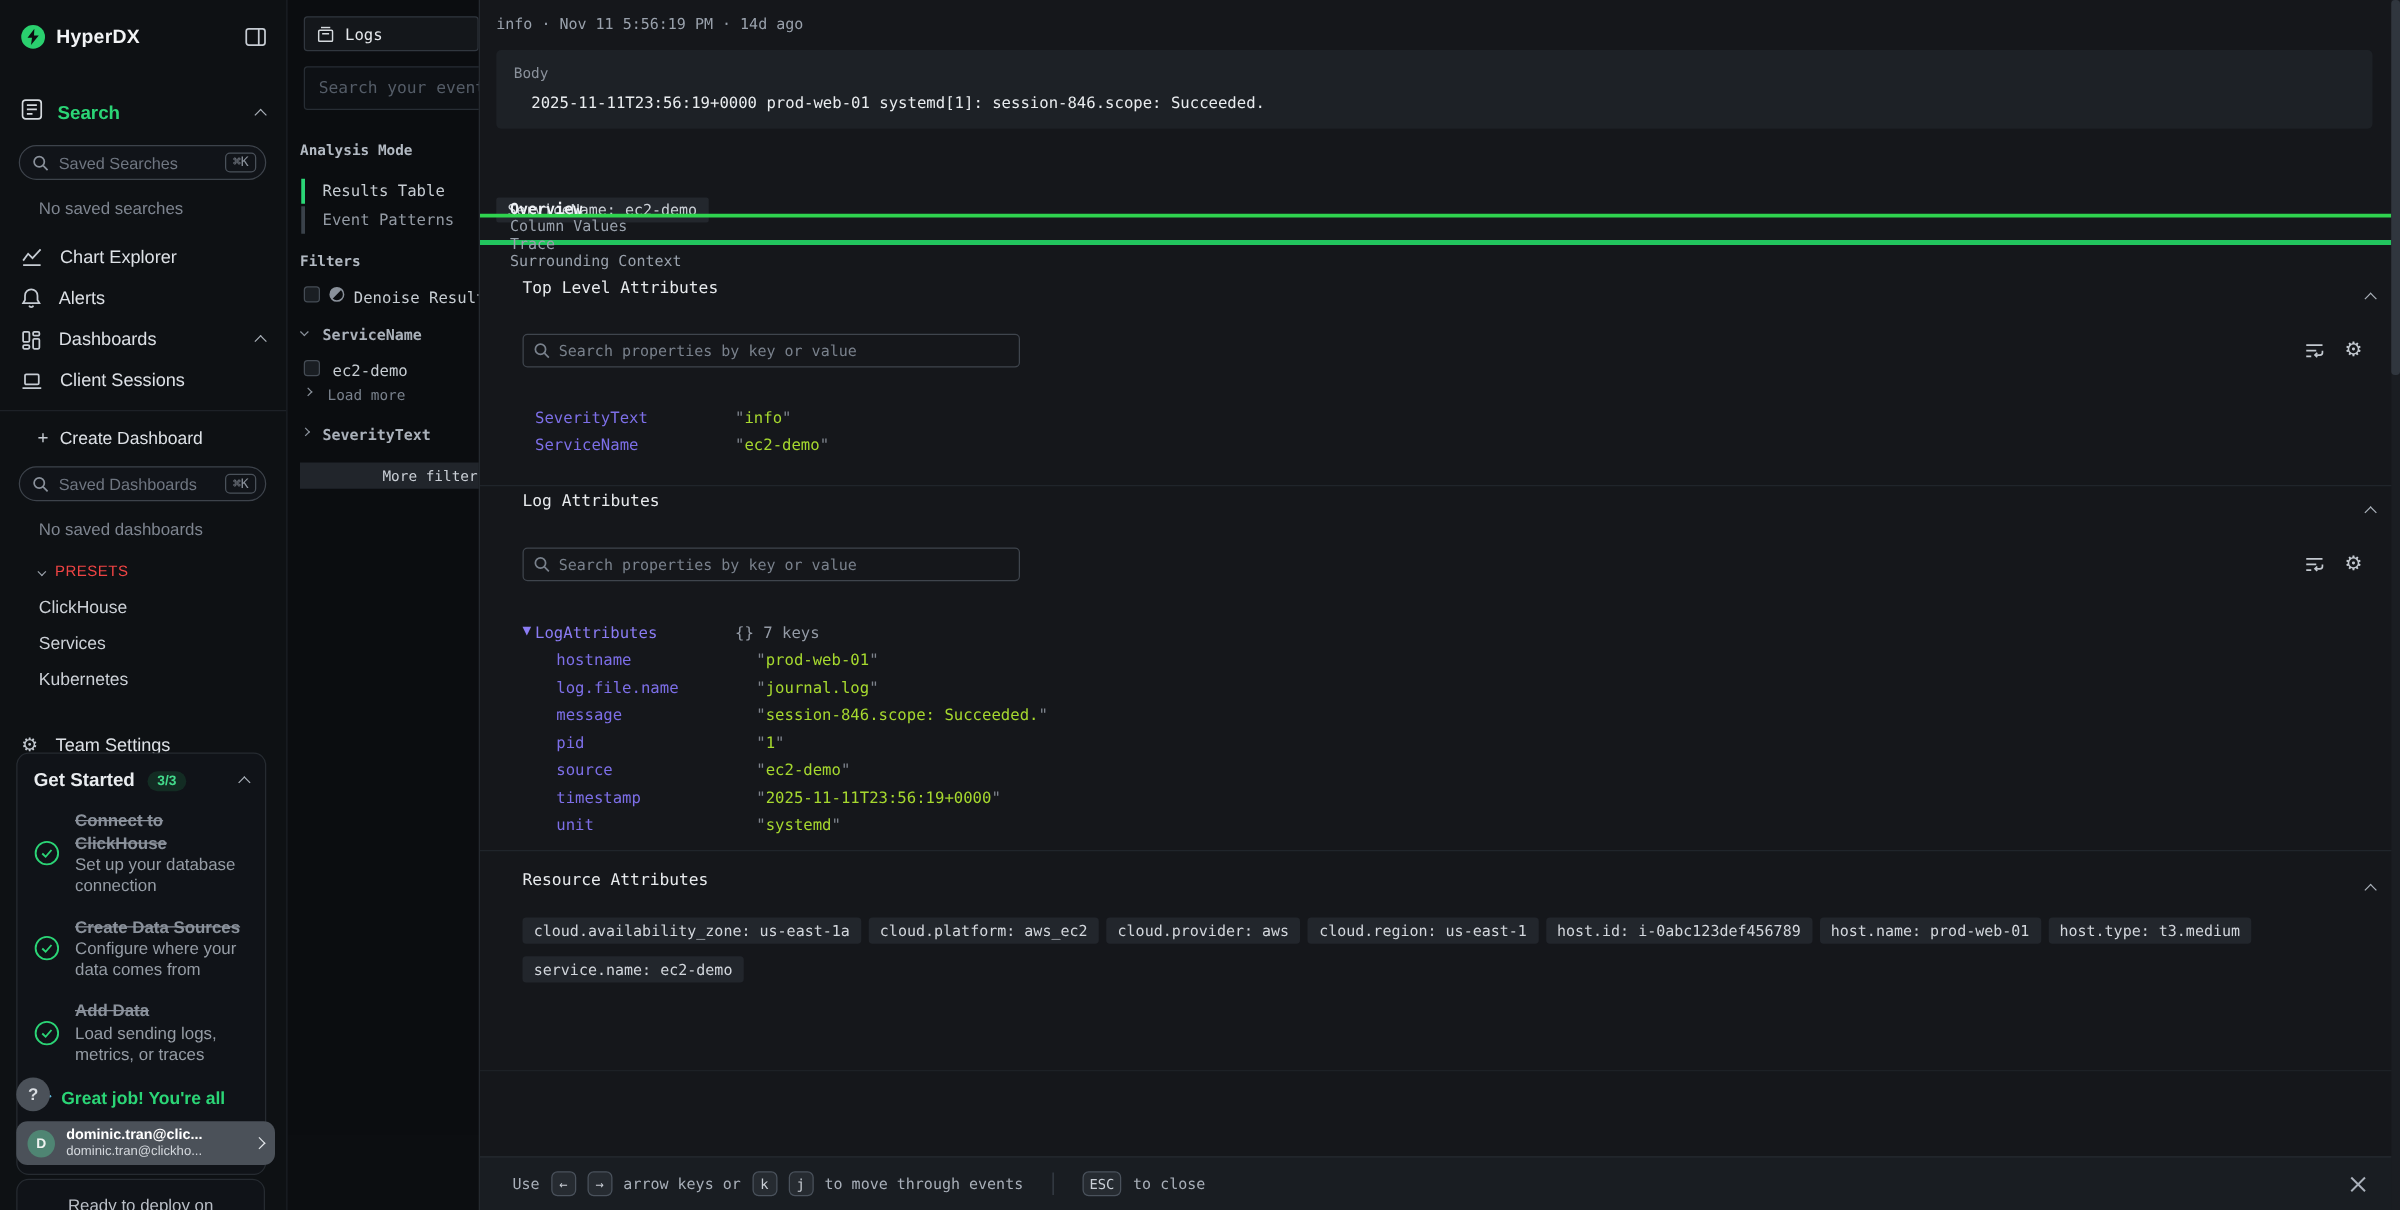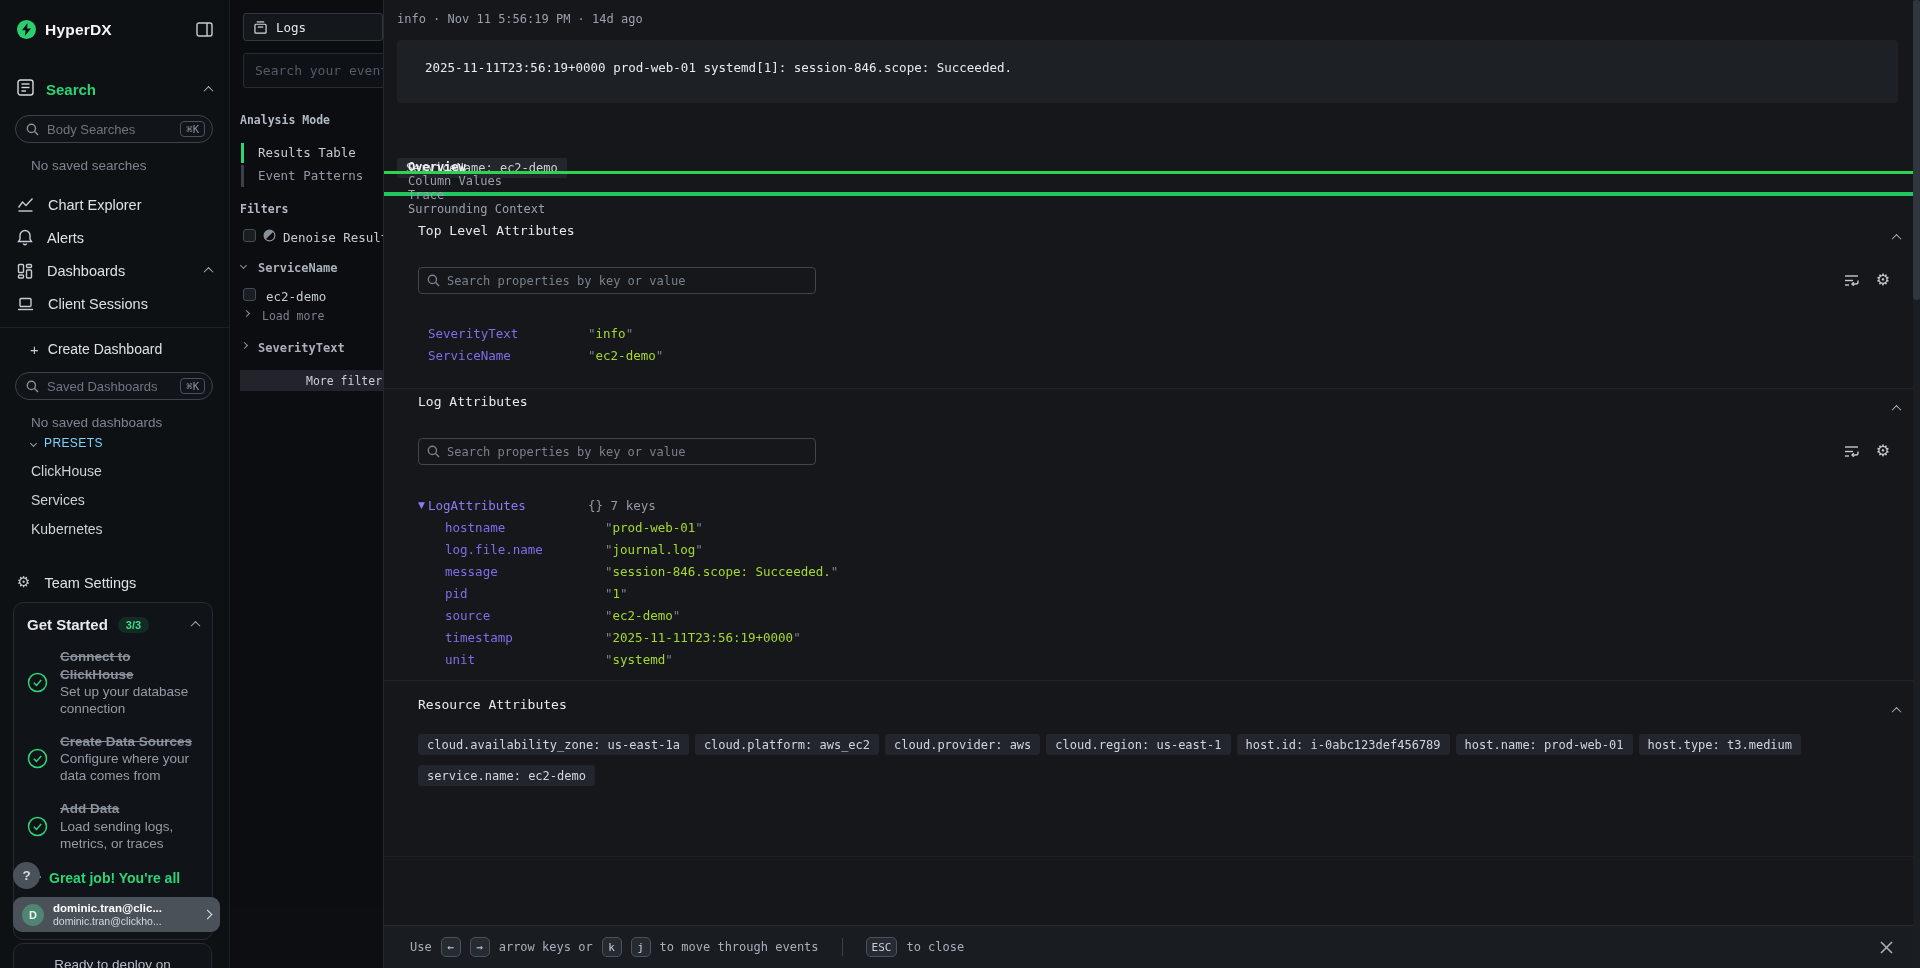--- a/index.html
+++ b/index.html
@@ -33,22 +33,22 @@
               padding:1px 5px; color:#8a919b; font-family:"DejaVu Sans Mono",monospace; }
   .sb-empty { margin:15px 0 0 31px; color:#7e8590; font-size:13.5px; }
   .nav { margin-top:15px; }
   .nav-item { height:33px; display:flex; align-items:center; gap:14px; padding:0 17px;
               font-size:14.5px; color:#dde1e6; cursor:pointer; }
   .nav-item .chev { margin-left:auto; border-color:#aab1ba; }
   .sb-div { height:1px; background:#1d2127; margin-top:7px; }
   .create-row { display:flex; align-items:center; gap:9px; padding:13px 17px 0 30px;
                 color:#dde1e6; font-size:14px; cursor:pointer; }
   .plus { color:#c6ccd3; font-size:15px; line-height:1; }
-  .presets-row { display:flex; align-items:center; gap:8px; margin:6px 0 0 31px;
-                 color:#7dd3fc; font-size:12px; letter-spacing:.4px; cursor:pointer; }
+  .presets-row { display:flex; align-items:center; gap:8px; margin:19px 0 0 31px;
+                 color:#ef4444; font-size:12px; letter-spacing:.4px; cursor:pointer; }
   .preset { margin:13px 0 0 31px; font-size:14px; color:#ccd1d7; cursor:pointer; }
   .team-row { margin-top:29px; }
 
   .gs-card { position:absolute; left:13px; right:16px; top:602px; height:338px;
              border:1px solid #262b31; border-radius:10px; background:#101318; padding:0 13px; overflow:hidden; }
   .gs-head { display:flex; align-items:center; gap:10px; padding-top:13px; }
   .gs-title { color:#e9ecef; font-weight:bold; font-size:15px; }
   .gs-badge { background:rgba(43,213,118,.13); color:#43d98b; font-size:11px; font-weight:bold;
               padding:2px 8px; border-radius:10px; }
   .gs-head .chev { margin-left:auto; border-color:#aab1ba; }
@@ -181,21 +181,21 @@
     </span>
     <span class="lbl">Search</span>
     <span class="chev up"></span>
   </div>
 
   <div class="pill">
     <svg width="13" height="13" viewBox="0 0 14 14" fill="none" stroke="#8a919b" stroke-width="1.5">
         <circle cx="5.8" cy="5.8" r="4.4"></circle>
         <line x1="9.2" y1="9.2" x2="13" y2="13"></line>
       </svg>
-    <span class="ph">Body Searches</span>
+    <span class="ph">Saved Searches</span>
     <span class="kbd-pill">⌘K</span>
   </div>
   <div class="sb-empty">No saved searches</div>
 
   <div class="nav">
     <div class="nav-item">
       <svg width="17" height="17" viewBox="0 0 17 17" fill="none" stroke="#c6ccd3" stroke-width="1.4">
           <polyline points="1.5,11.5 5.5,6 9,9.5 15.5,2.5"></polyline>
           <line x1="1.5" y1="15" x2="15.5" y2="15"></line>
         </svg>
@@ -363,20 +363,21 @@
   <span class="chev right sm" style="position:absolute; left:12px; top:343px;"></span>
   <div class="mid-group mono" style="left:28px; top:341px;">SeverityText</div>
 
   <button class="mid-more mono">More filters</button>
 </section>
 
 <section class="drawer mono">
   <div class="dw-header">info · Nov 11 5:56:19 PM · 14d ago</div>
 
   <div class="body-card">
+    <div class="body-label">Body</div>
     <div class="body-value">2025-11-11T23:56:19+0000 prod-web-01 systemd[1]: session-846.scope: Succeeded.</div>
   </div>
 
   <div class="svc-chip">ServiceName: ec2-demo</div>
 
   <nav class="tabs">
     <div class="tab active">Overview</div>
     <div class="tab">Column Values</div>
     <div class="tab">Trace</div>
     <div class="tab">Surrounding Context</div>

